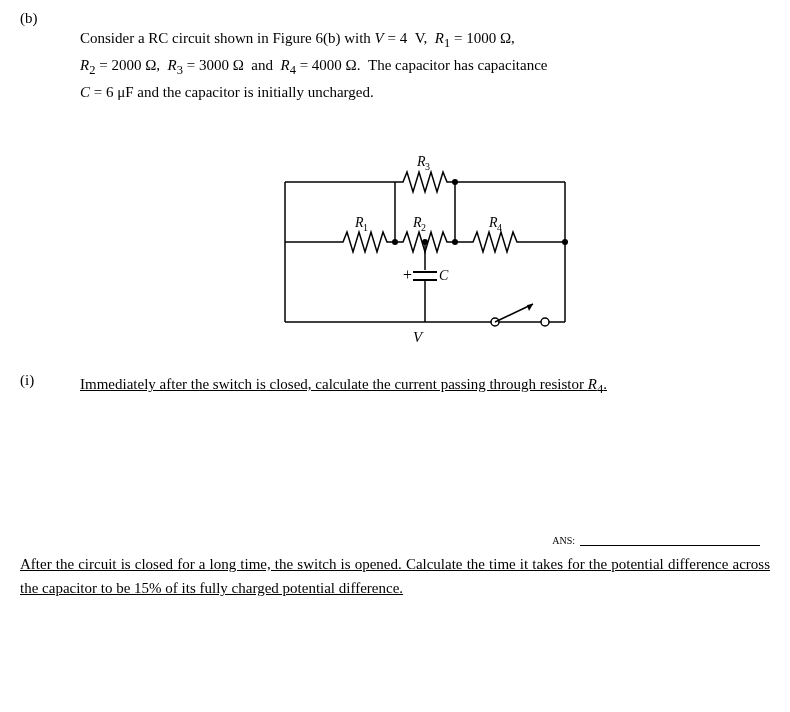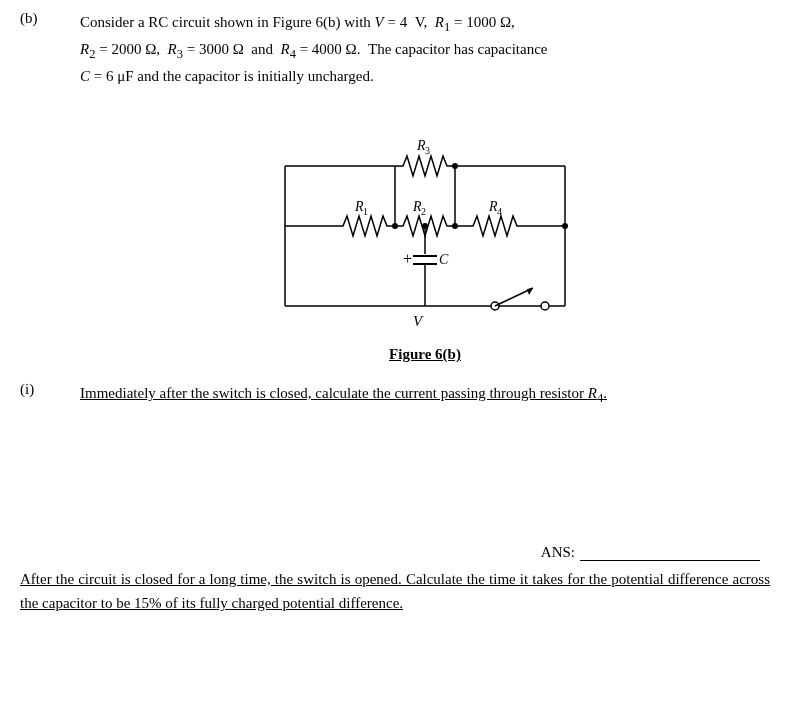--- a/index.html
+++ b/index.html
@@ -17,20 +17,21 @@
       flex-direction: row;
       margin-bottom: 10px;
     }
     .label-col {
       width: 60px;
       flex-shrink: 0;
       padding-top: 0;
     }
     .content-col {
       flex: 1;
+      margin-top: 16px;
     }
     .problem-text {
       line-height: 1.6;
       text-align: justify;
     }
     .circuit-container {
       display: flex;
       justify-content: center;
       margin: 18px 0 10px 0;
     }
@@ -59,21 +60,21 @@
       text-align: justify;
       text-decoration: underline;
     }
     .ans-line {
       display: flex;
       justify-content: flex-end;
       margin-bottom: 6px;
       margin-right: 10px;
     }
     .ans-text {
-      font-size: 15px;
+      font-size: 10px;
     }
     .ans-underline {
       display: inline-block;
       width: 180px;
       border-bottom: 1px solid #000;
       margin-left: 5px;
       vertical-align: bottom;
     }
     
   </style>
@@ -159,23 +160,20 @@
         <polygon points="278,182 272,183 274,189" fill="#000"></polygon>
 
         <circle cx="290" cy="200" r="4" fill="#fff" stroke="#000" stroke-width="1.5"></circle>
 
         <text x="158" y="220" font-family="Times New Roman" font-size="15" font-style="italic">V</text>
 
         <circle cx="310" cy="120" r="3" fill="#000"></circle>
       </svg>
     </div>
 
-    <div class="figure-label">
-      <span>Figure 6(b)</span>
-    </div>
   </div>
 </div>
 
 <div class="sub-question">
   <div class="sub-label">
     <span>(i)</span>
   </div>
   <div class="sub-content">
     Immediately after the switch is closed, calculate the current passing through resistor <i>R</i><sub>4</sub>.
   </div>

